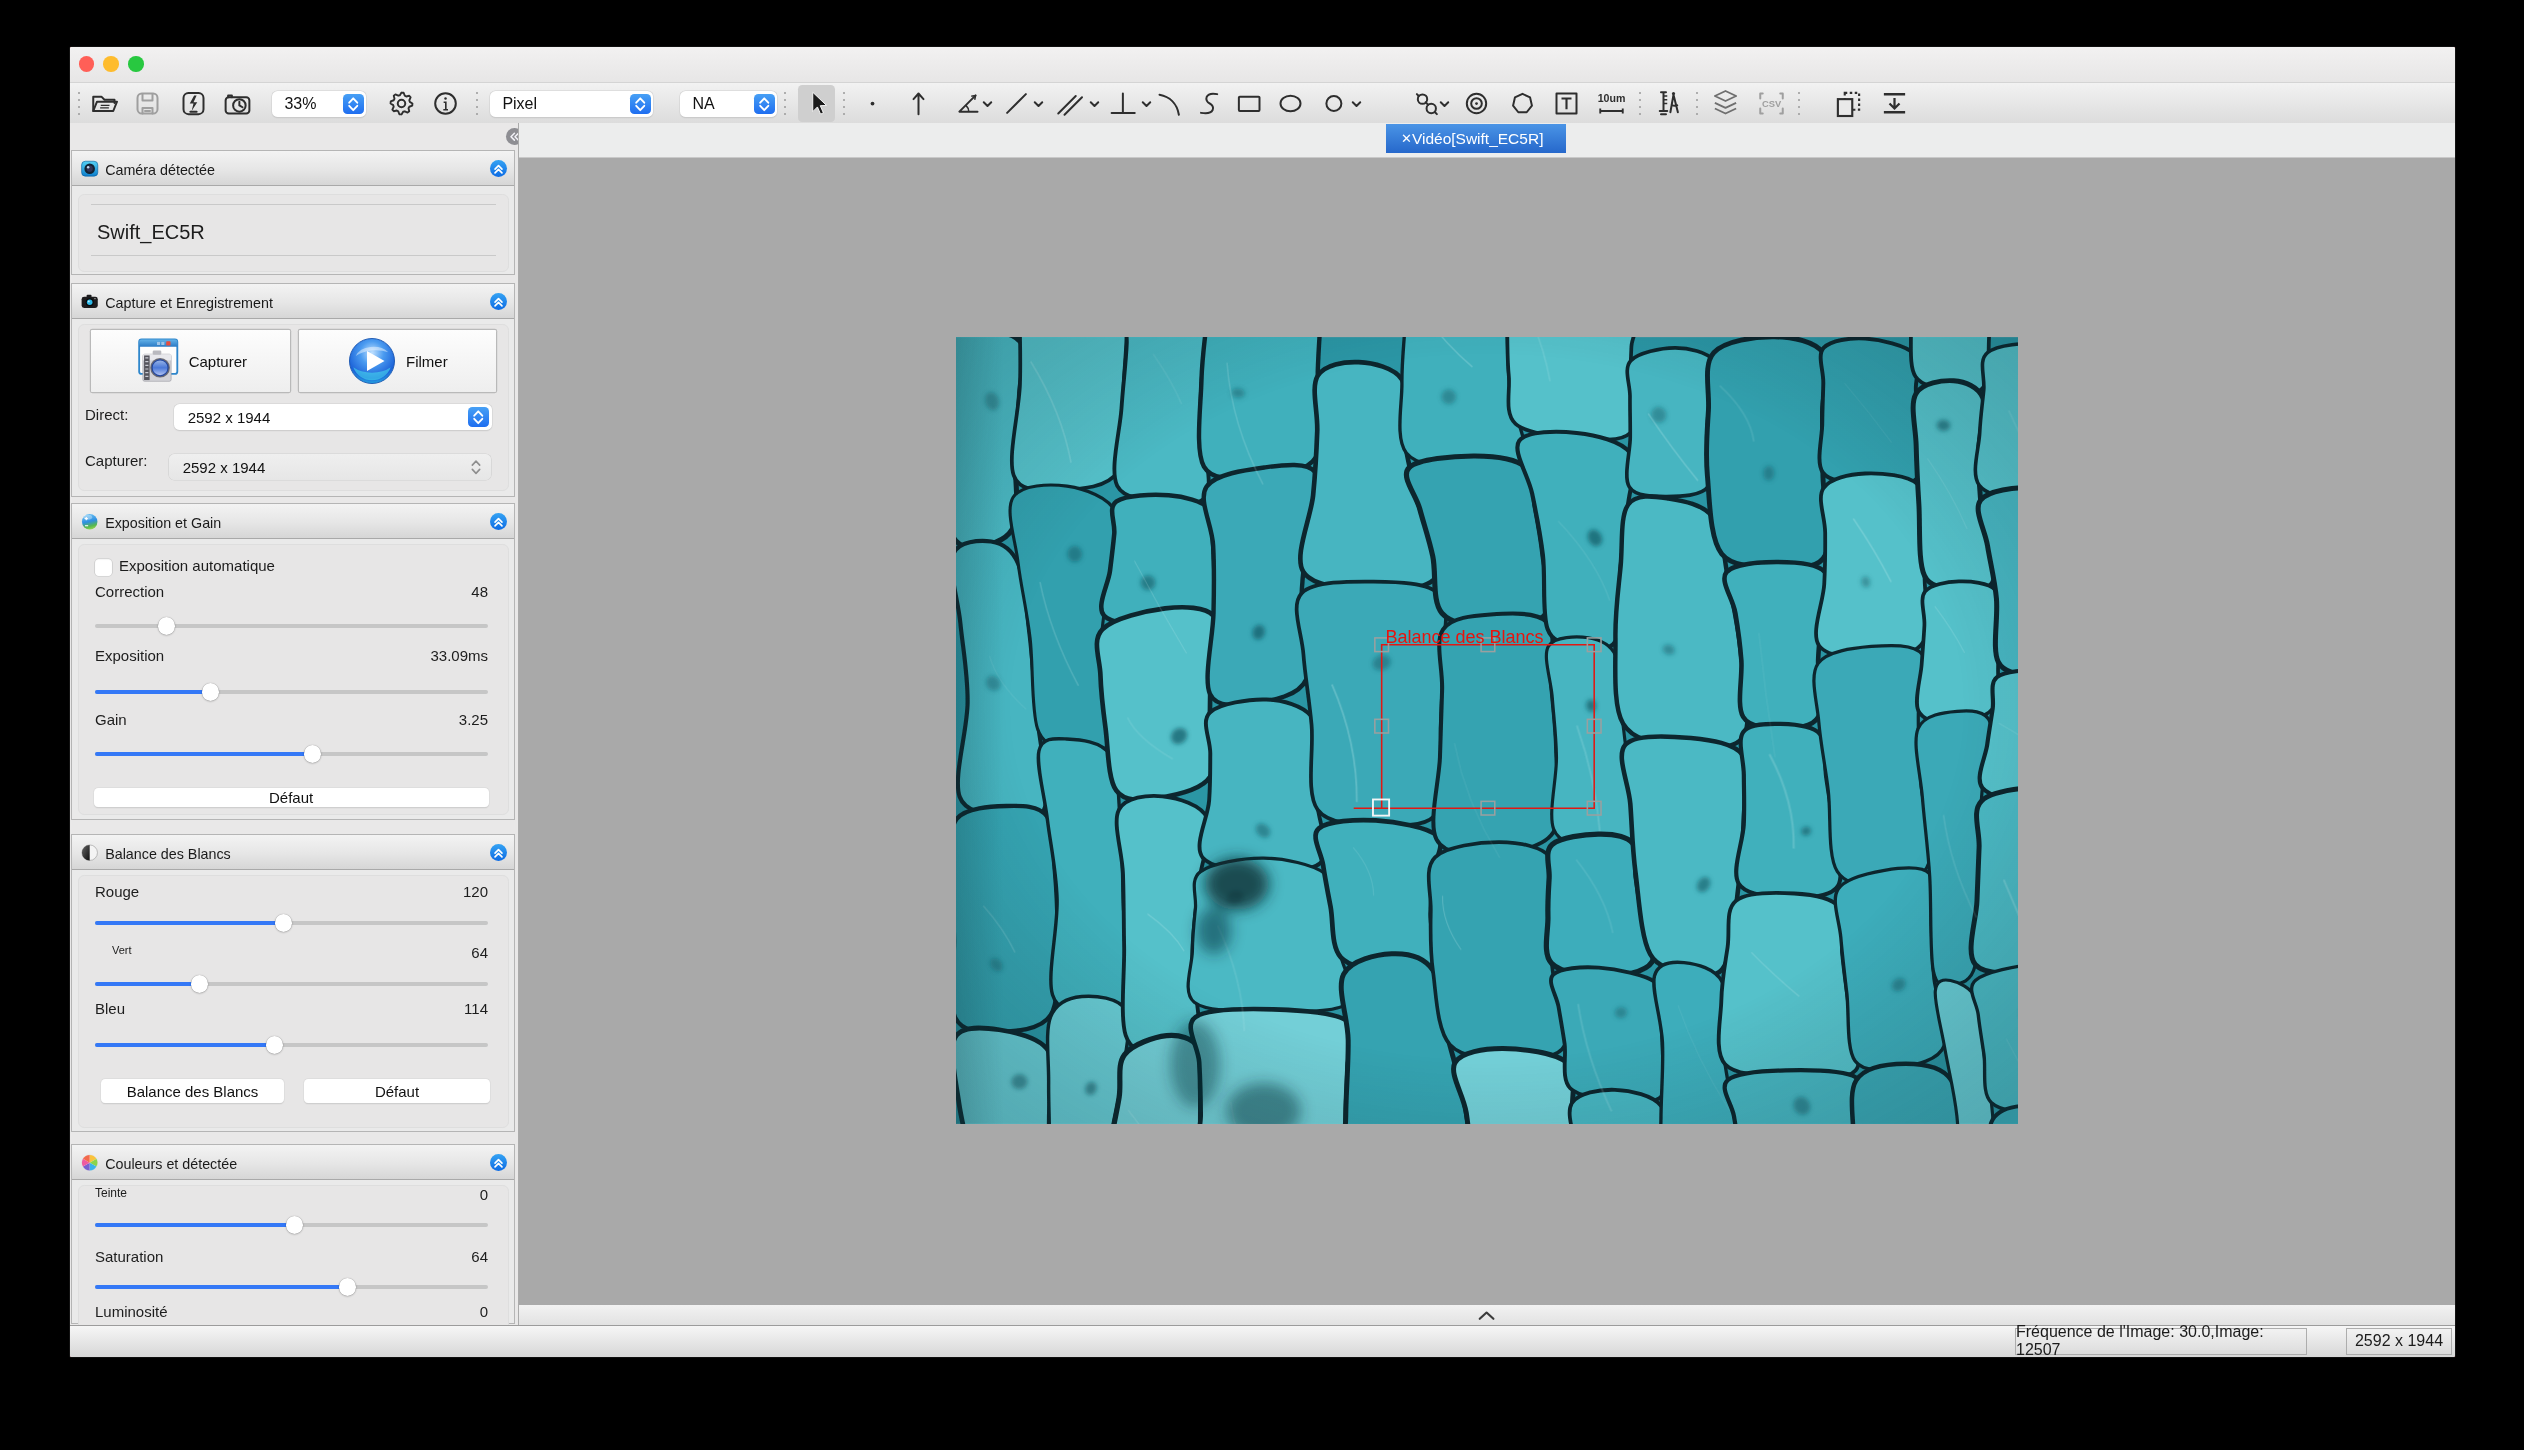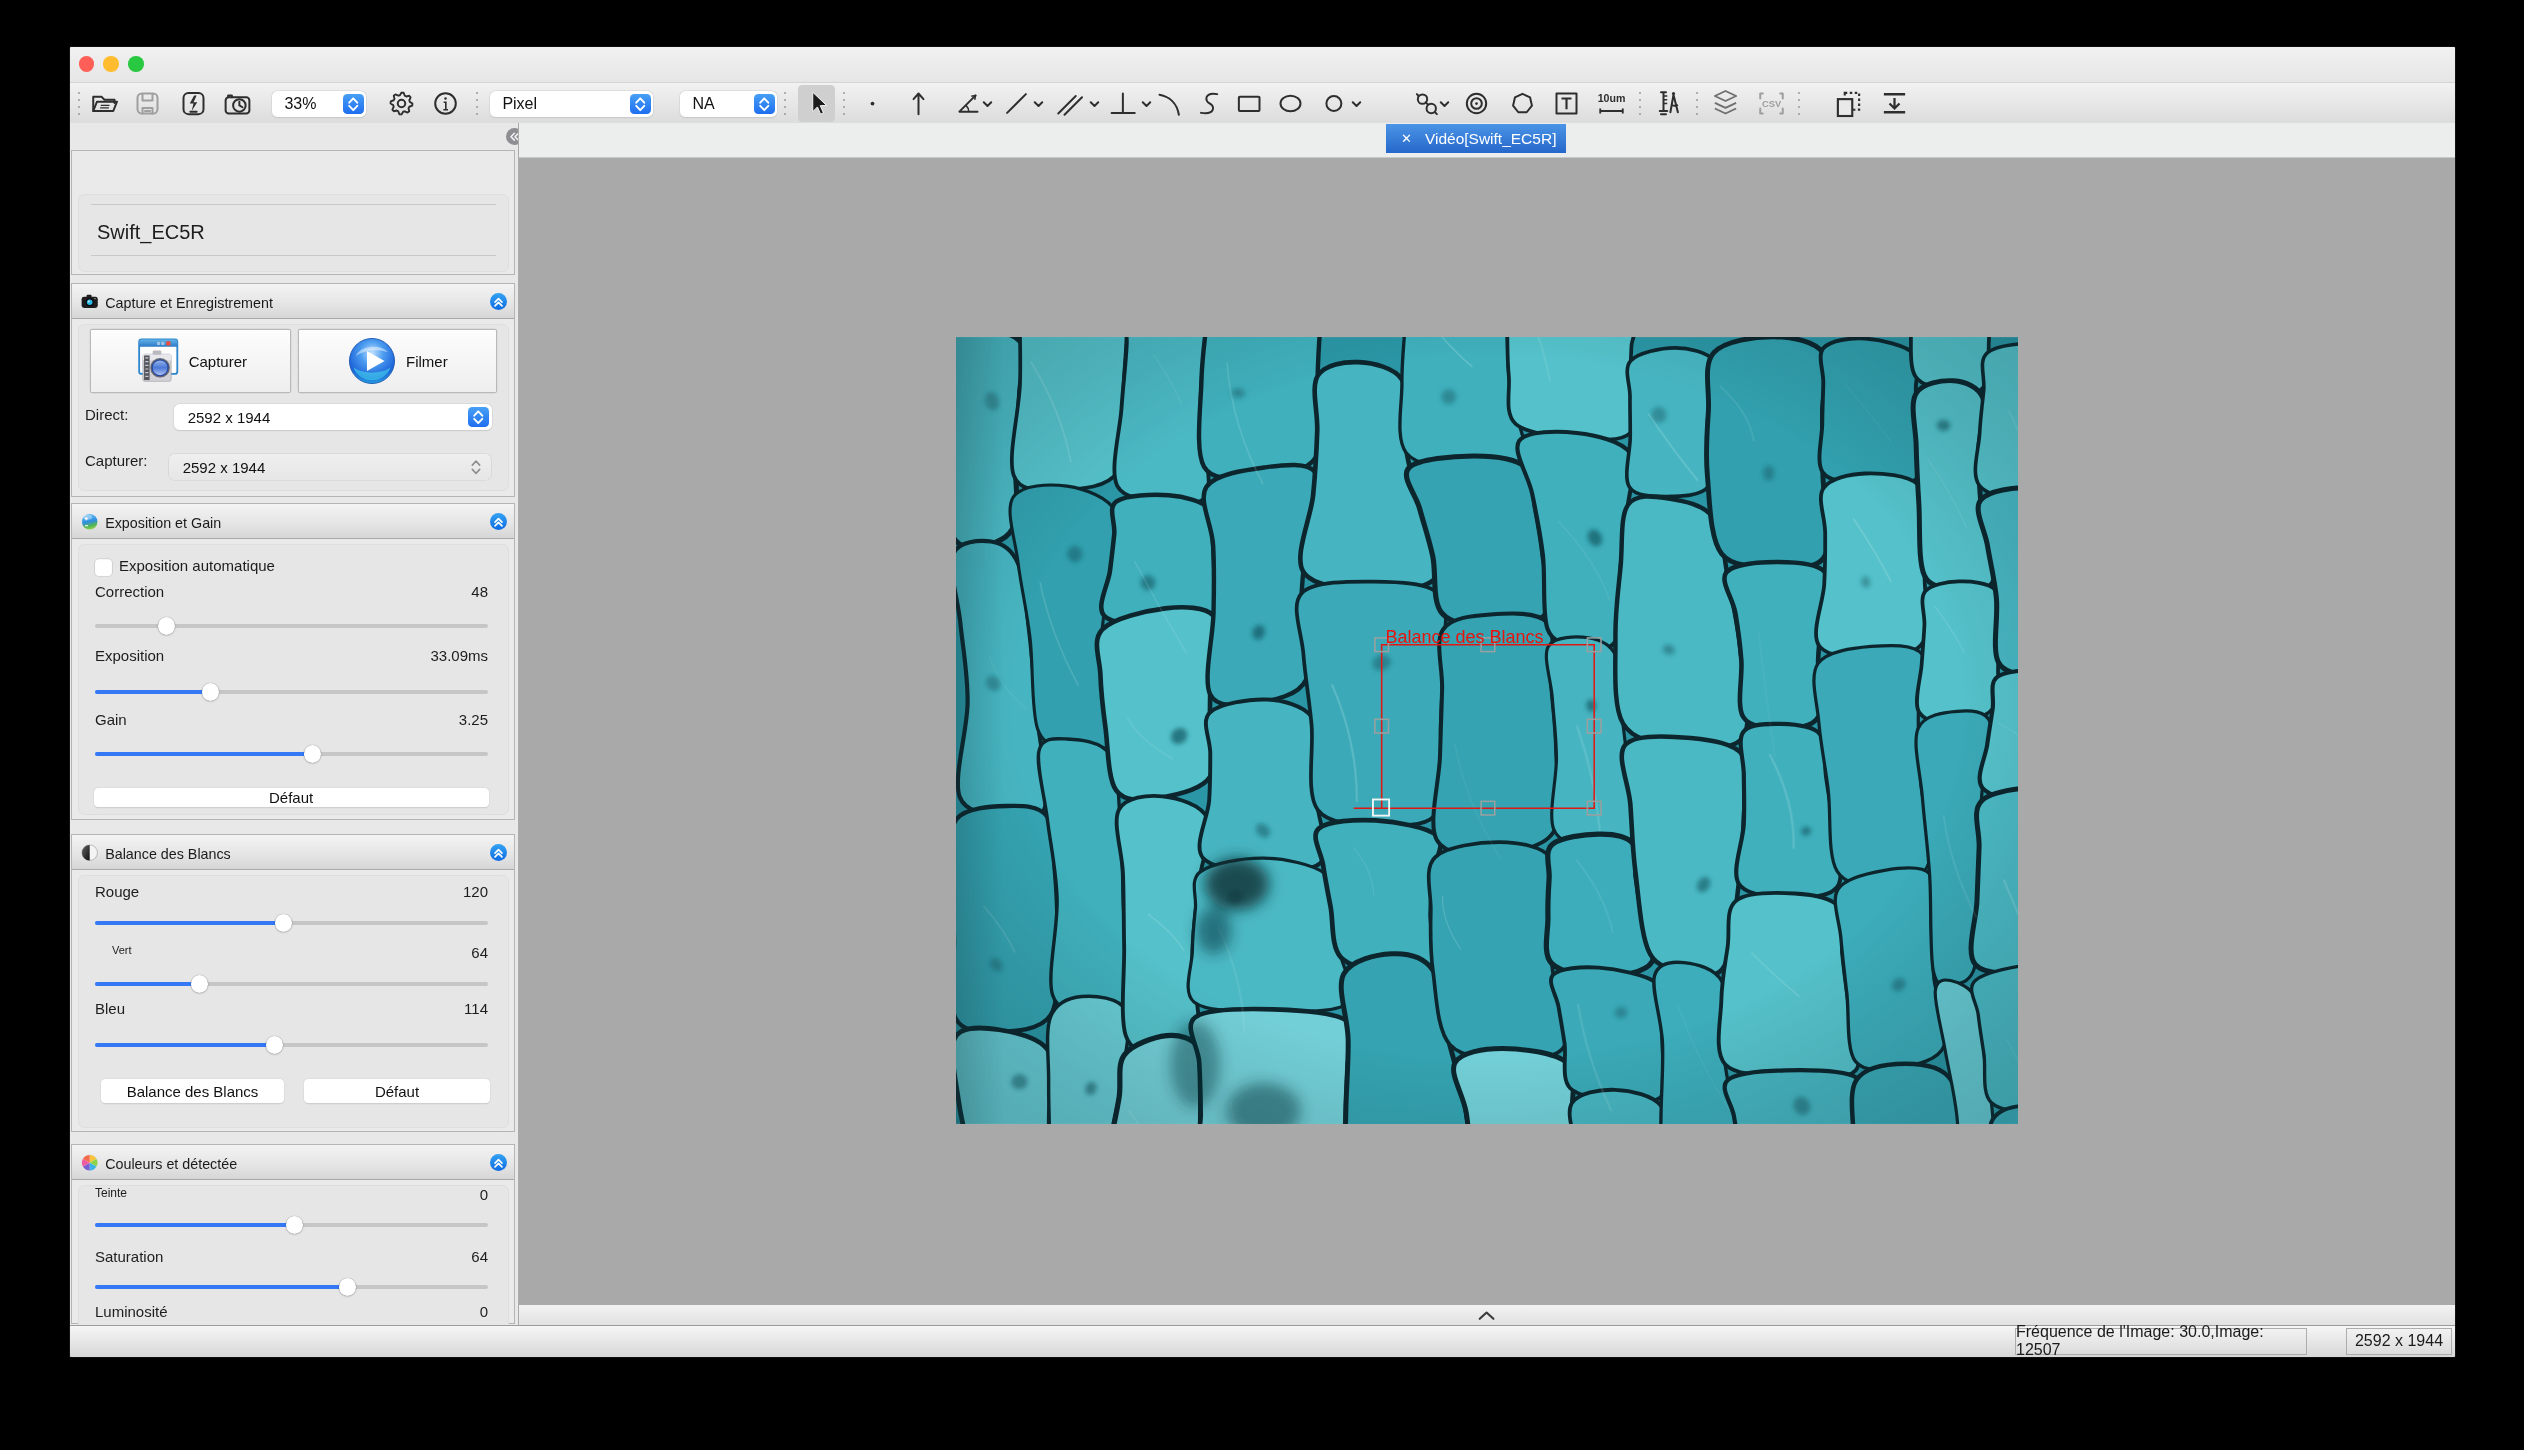--- a/index.html
+++ b/index.html
@@ -241,20 +241,42 @@
         <path d="M11,42 h34" stroke="#2e2e2e" stroke-width="4"></path>
       </svg>
     </div>
   <div id="sidebar">
       <div style="position:absolute;left:436px;top:5px;width:17.4px;height:17.4px;border-radius:50%;background:#8e8e93">
         <svg width="17.4" height="17.4" viewBox="0 0 28 28">
           <path d="M13.5,8.5 L8,14 L13.5,19.5 M20,8.5 L14.5,14 L20,19.5" stroke="#f2f2f7" stroke-width="2.4" fill="none" stroke-linecap="round" stroke-linejoin="round"></path>
         </svg>
       </div>
       <div class="pg" style="top:27px;height:125px">
+        <div class="ph">
+          <div class="phi">
+            <svg width="17.4" height="17.4" viewBox="0 0 28 28">
+              <defs>
+                <linearGradient id="icb" x1="0" y1="0" x2="0" y2="1">
+                  <stop offset="0" stop-color="#55d2f5"></stop>
+                  <stop offset="1" stop-color="#0c7ecc"></stop>
+                </linearGradient>
+              </defs>
+              <rect x="1" y="2" width="26" height="24" rx="6" fill="url(#icb)" stroke="#0a5d9e"></rect>
+              <circle cx="14" cy="14" r="8.5" fill="#123"></circle>
+              <circle cx="14" cy="14" r="5" fill="#335"></circle>
+              <circle cx="11.5" cy="11.5" r="2" fill="#cfe9ff" opacity="0.9"></circle>
+            </svg>
+          </div>
+          <div class="pht">Caméra détectée</div>
+          <div class="chv">
+            <svg width="17" height="17" viewBox="0 0 27 27">
+              <path d="M8,14.5 l5.5,-5.5 l5.5,5.5 M8,20.5 l5.5,-5.5 l5.5,5.5" stroke="#fff" stroke-width="2.6" fill="none" stroke-linecap="round" stroke-linejoin="round"></path>
+            </svg>
+          </div>
+        </div>
         <div class="ibox" style="left:6.2px;top:43px;width:431px;height:78px"></div>
       </div>
       <div class="sep" style="top:81px"></div>
       <div class="sep" style="top:132px"></div>
       <div class="lab" style="left:27px;top:98px;font-size:20px">Swift_EC5R</div>
       <div class="pg" style="top:160px;height:214px">
         <div class="ph">
           <div class="phi">
             <svg width="17.4" height="17.4" viewBox="0 0 28 28">
               <rect x="1" y="6" width="26" height="18" rx="4" fill="#1d1d1f"></rect>
@@ -459,21 +481,21 @@
         <div class="f" style="width:252px"></div>
         <div class="k" style="left:244px"></div>
       </div>
       <div class="lab" style="left:25px;top:1180px;font-size:15px">Luminosité</div>
       <div class="val" style="right:30px;top:1180px;width:124px">0</div>
     </div>
   <div id="main">
     <div id="tabstrip">
         <div id="tab">
           <span style="margin-left:15px;font-size:13px">✕</span>
-          <span style="margin-left:13px">Vidéo[Swift_EC5R]</span>
+          <span style="">Vidéo[Swift_EC5R]</span>
         </div>
       </div>
     <div id="img">
         <svg width="1062" height="787" viewBox="0 0 1709 1266" style="display:block">
           <defs>
             <filter id="cellblur" x="-3%" y="-3%" width="106%" height="106%">
               <feGaussianBlur stdDeviation="1.1"></feGaussianBlur>
             </filter>
             <filter id="nucblur" x="-60%" y="-60%" width="220%" height="220%">
               <feGaussianBlur stdDeviation="3.5"></feGaussianBlur>

